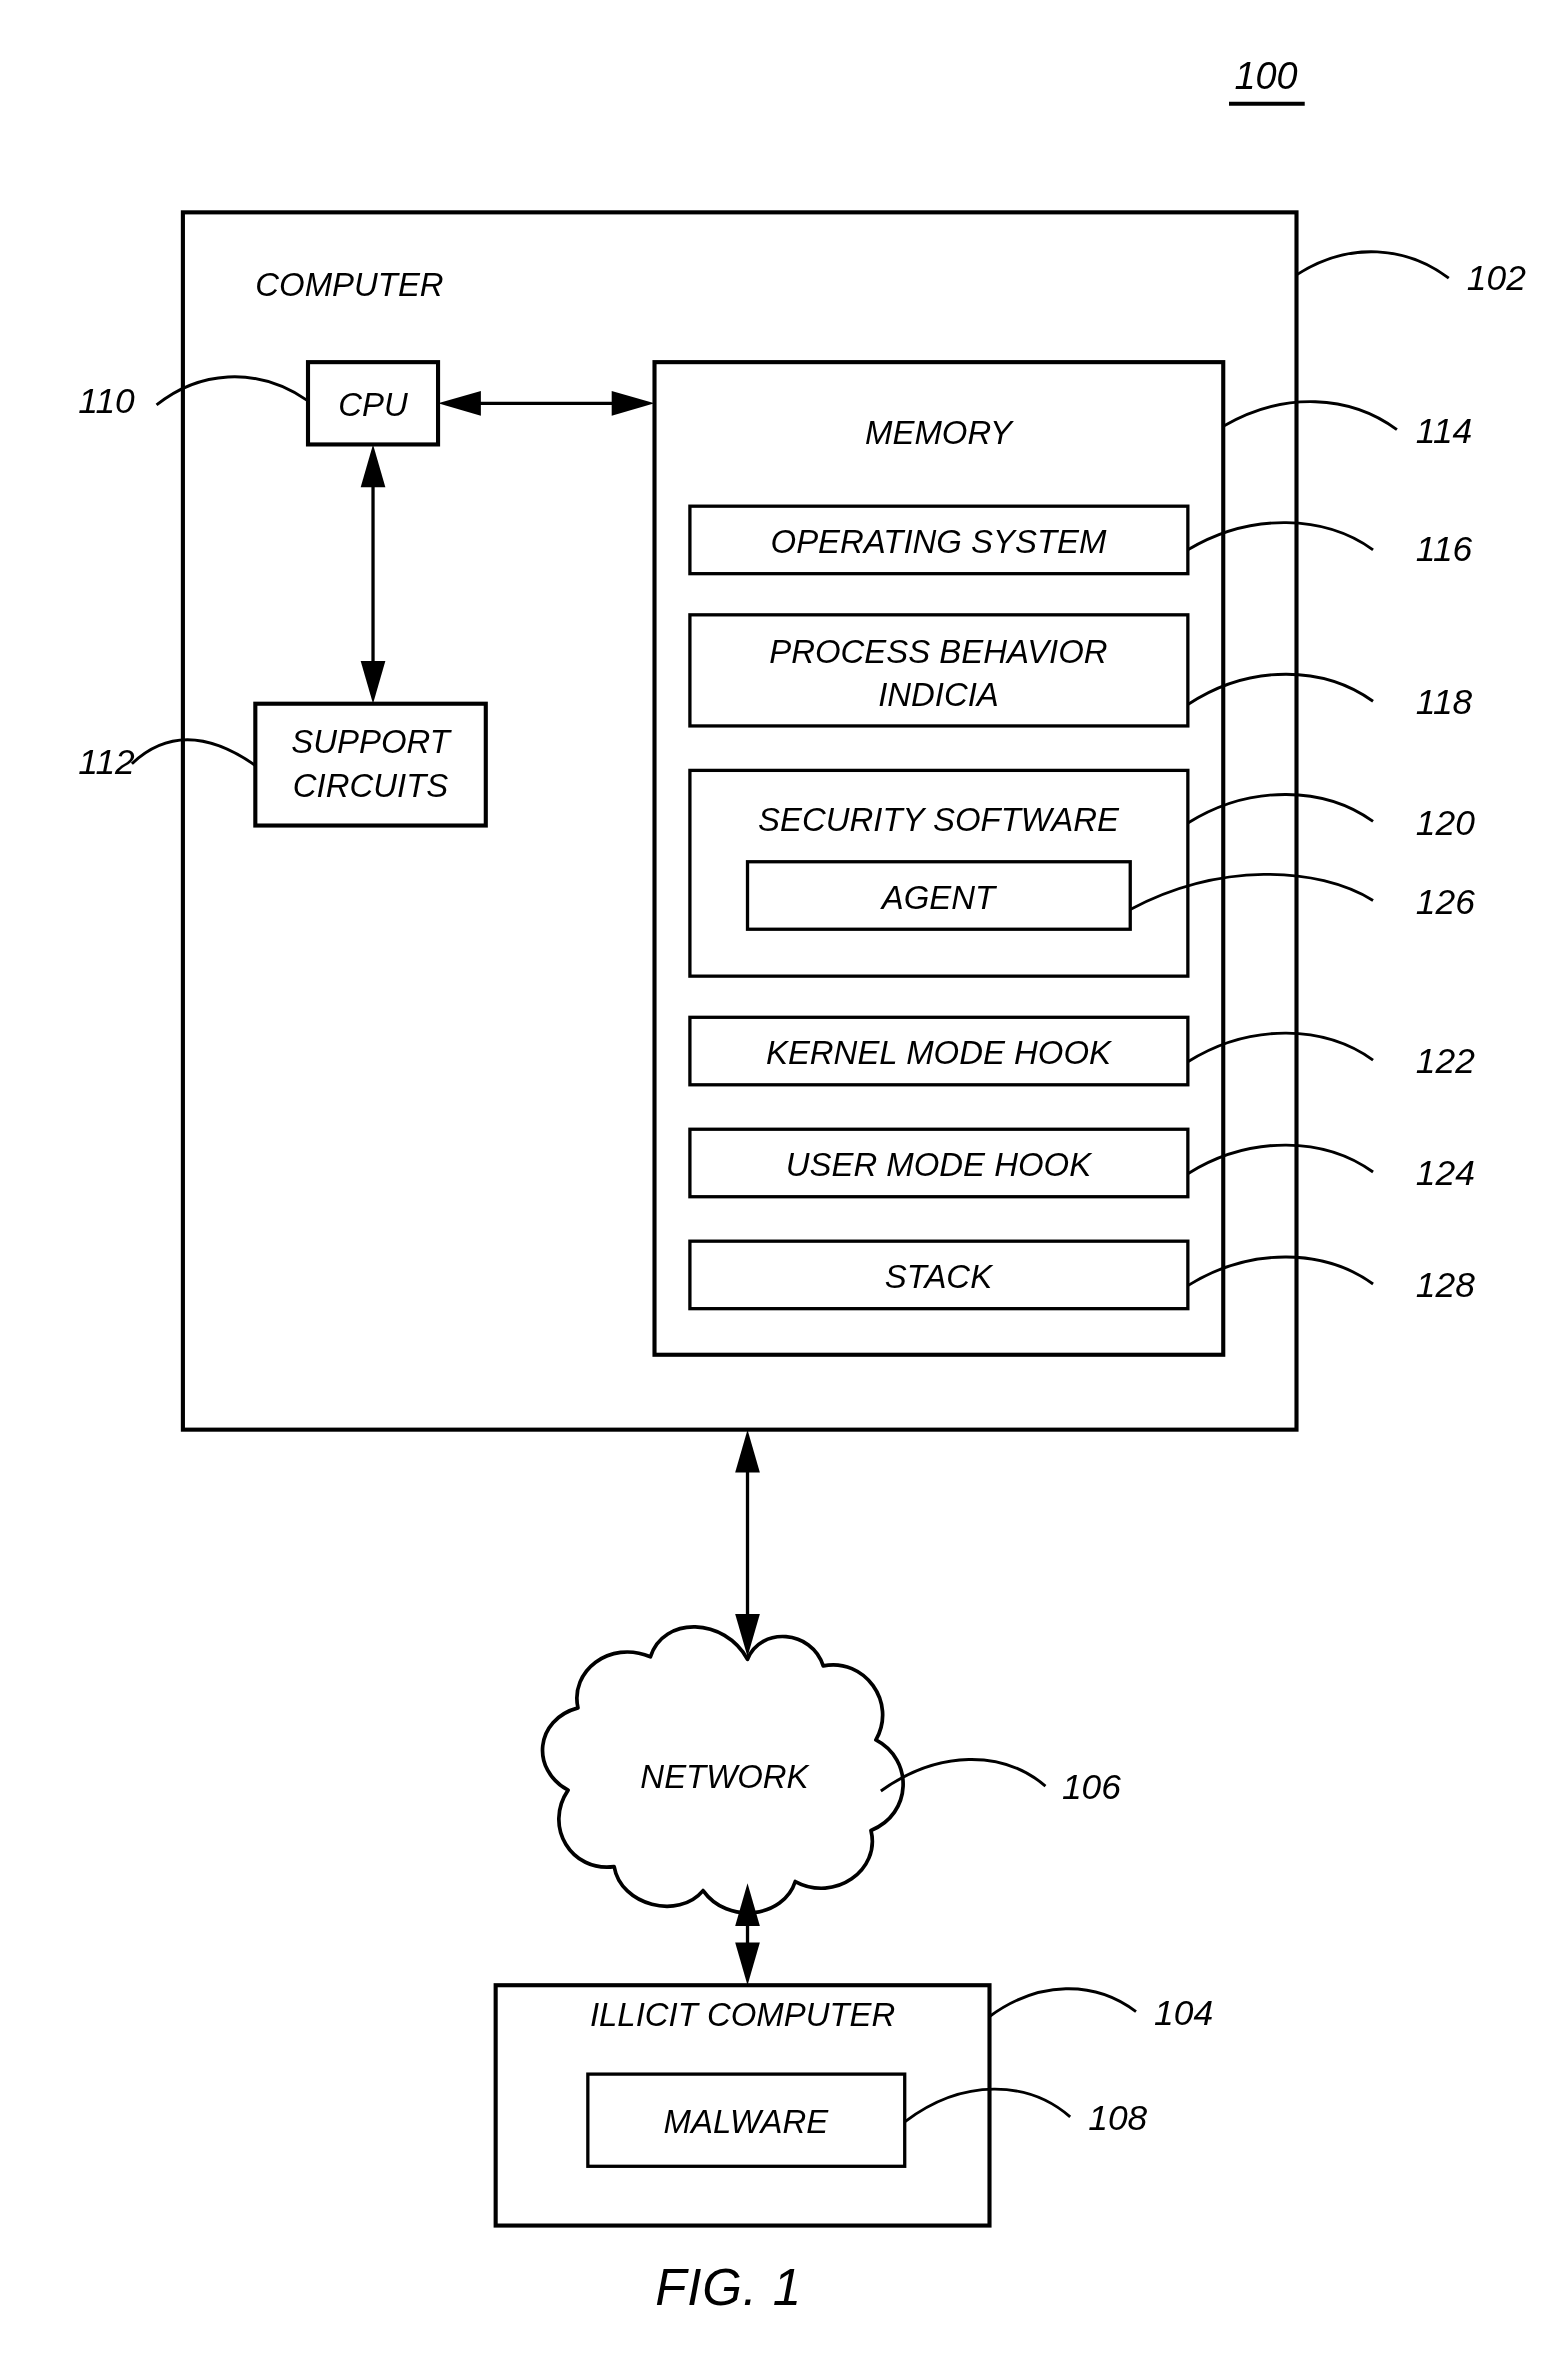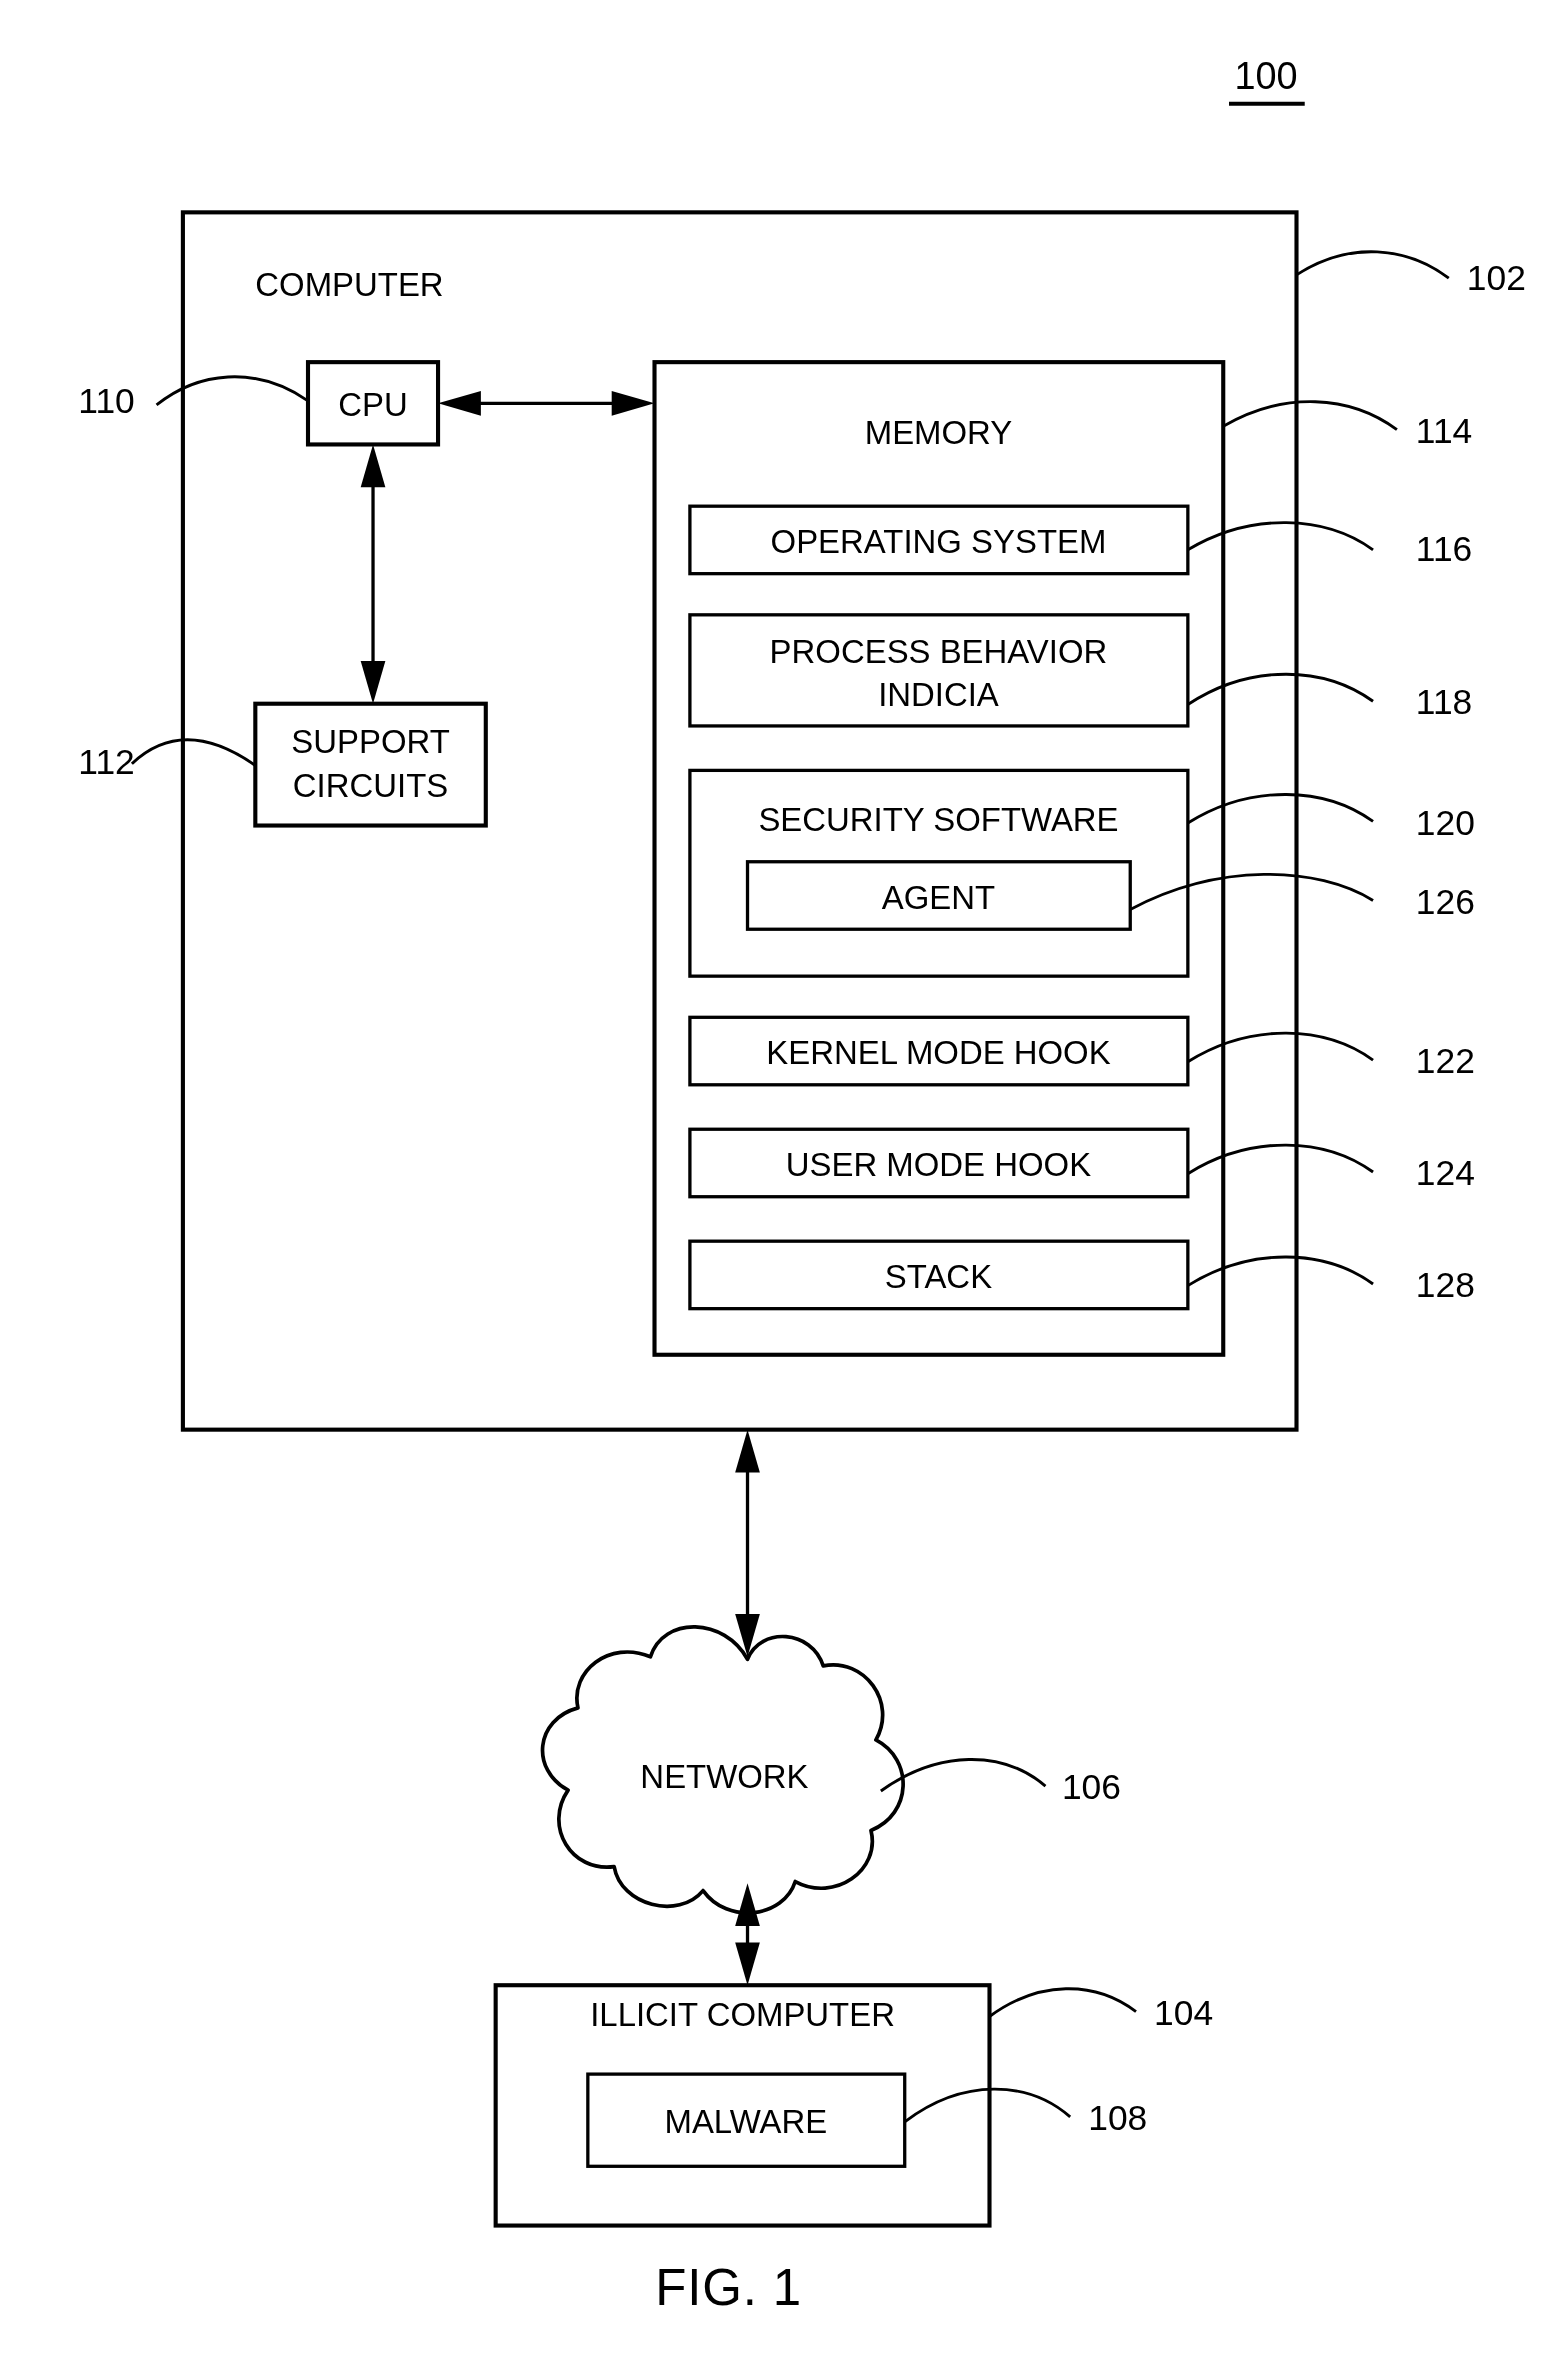--- a/index.html
+++ b/index.html
@@ -11,20 +11,21 @@
     width: 1551px;
     height: 2377px;
     position: relative;
     font-family: "Liberation Sans", sans-serif;
     color: #000000;
     overflow: hidden;
   }
   #figure-root {
     position: absolute;
     inset: 0;
+    font-style: italic;
   }
   svg.diagram {
     position: absolute;
     left: 0;
     top: 0;
     width: 1551px;
     height: 2377px;
   }
   .box-line {
     fill: none;

